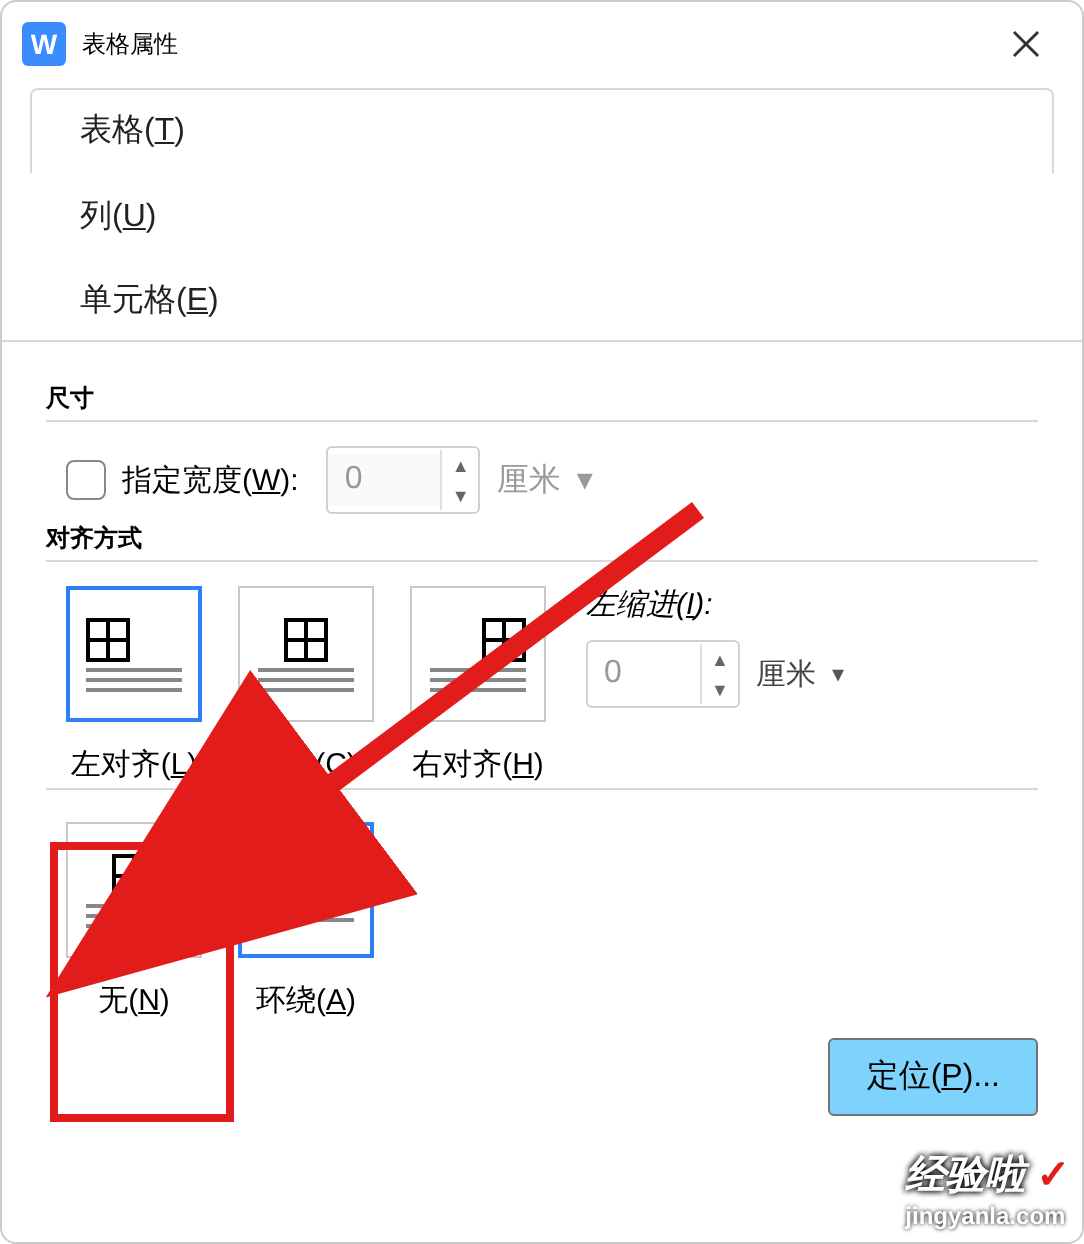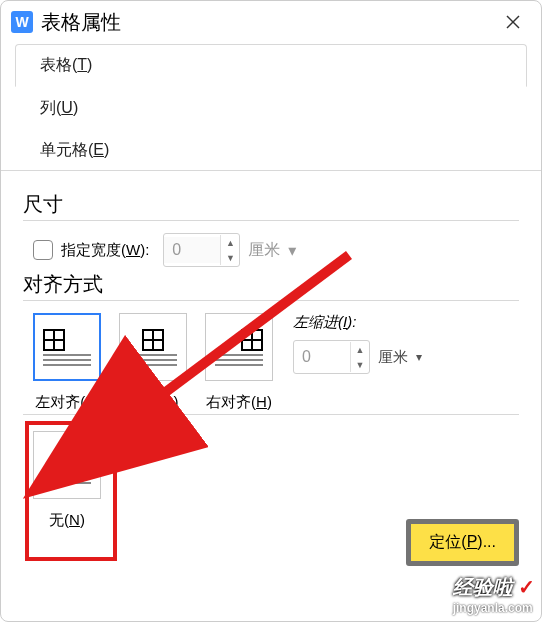--- a/index.html
+++ b/index.html
@@ -30,21 +30,21 @@
     background: #3a8cff;
     border-radius: 3px;
     display: flex;
     align-items: center;
     justify-content: center;
     color: #fff;
     font-weight: bold;
     font-size: 14px;
     margin-right: 8px;
   }
-  .title { font-size: 20px; flex: 1; }
+  .title { font-size: 12px; flex: 1; }
   .close-btn {
     width: 36px; height: 36px;
     display: flex; align-items: center; justify-content: center;
     font-size: 20px; color: #333;
     cursor: pointer;
   }
   .tabs {
     display: flex;
     border-bottom: 1px solid #d8d8d8;
     padding: 0 14px;
@@ -62,21 +62,21 @@
     color: #222;
   }
   .tab.active {
     border-color: #d8d8d8;
     border-bottom: 1px solid #fff;
     border-radius: 4px 4px 0 0;
     background: #fff;
   }
   .tab u { text-decoration: underline; }
   .content { padding: 16px 22px 0; }
-  .section-label { font-size: 20px; margin: 4px 0 2px; }
+  .section-label { font-size: 12px; margin: 4px 0 2px; font-weight: bold; }
   .hr { border-top: 1px solid #d8d8d8; margin: 2px 0 12px; }
   .row { display: flex; align-items: center; gap: 8px; }
   .checkbox {
     width: 20px; height: 20px;
     border: 1.5px solid #888;
     border-radius: 4px;
     display: inline-block;
   }
   .spinner-group {
     display: flex; align-items: center;
@@ -133,22 +133,22 @@
   .indent-block { margin-left: 20px; }
   .indent-label { font-size: 15px; margin-bottom: 8px; font-style: italic; }
   .wrap-options { display: flex; gap: 18px; margin-top: 4px; }
   .wrap-item { display: flex; flex-direction: column; align-items: center; gap: 12px; }
   .red-box {
     position: absolute;
     border: 4px solid #e21b1b;
     pointer-events: none;
   }
   .btn {
-    border: 5px solid #737373;
-    background: #fde047;
+    border: 1px solid #737373;
+    background: #7dd3fc;
     padding: 8px 18px;
     font-size: 16px;
     border-radius: 3px;
     cursor: pointer;
   }
   .bottom-row {
     display: flex;
     justify-content: flex-end;
     gap: 14px;
     padding: 0 22px 16px;
@@ -295,20 +295,37 @@
                   <div class="mini-table"></div>
                 </div>
               <div class="text-line"></div>
                 <div class="text-line"></div>
                 <div class="text-line"></div>
             </div>
           </div>
           <div class="align-label">无(<u>N</u>)</div>
         </div>
 
+        <div class="wrap-item">
+          <div class="align-preview selected">
+            <div class="preview-inner">
+              <div style="display:flex;gap:4px;">
+                <div class="mini-table"></div>
+                <div style="flex:1;display:flex;flex-direction:column;gap:3px;justify-content:center;">
+                  <div class="text-line"></div>
+                    <div class="text-line"></div>
+                    <div class="text-line"></div>
+                </div>
+              </div>
+              <div class="text-line"></div>
+                <div class="text-line"></div>
+            </div>
+          </div>
+          <div class="align-label">环绕(<u>A</u>)</div>
+        </div>
       </div>
     </div>
   </div>
 
   <button class="btn pos-btn">定位(<u>P</u>)...</button>
 
 
   <div class="red-box" style="left:24px;top:420px;width:92px;height:140px;"></div>
 
   <svg class="arrow-svg" width="542" height="622">

